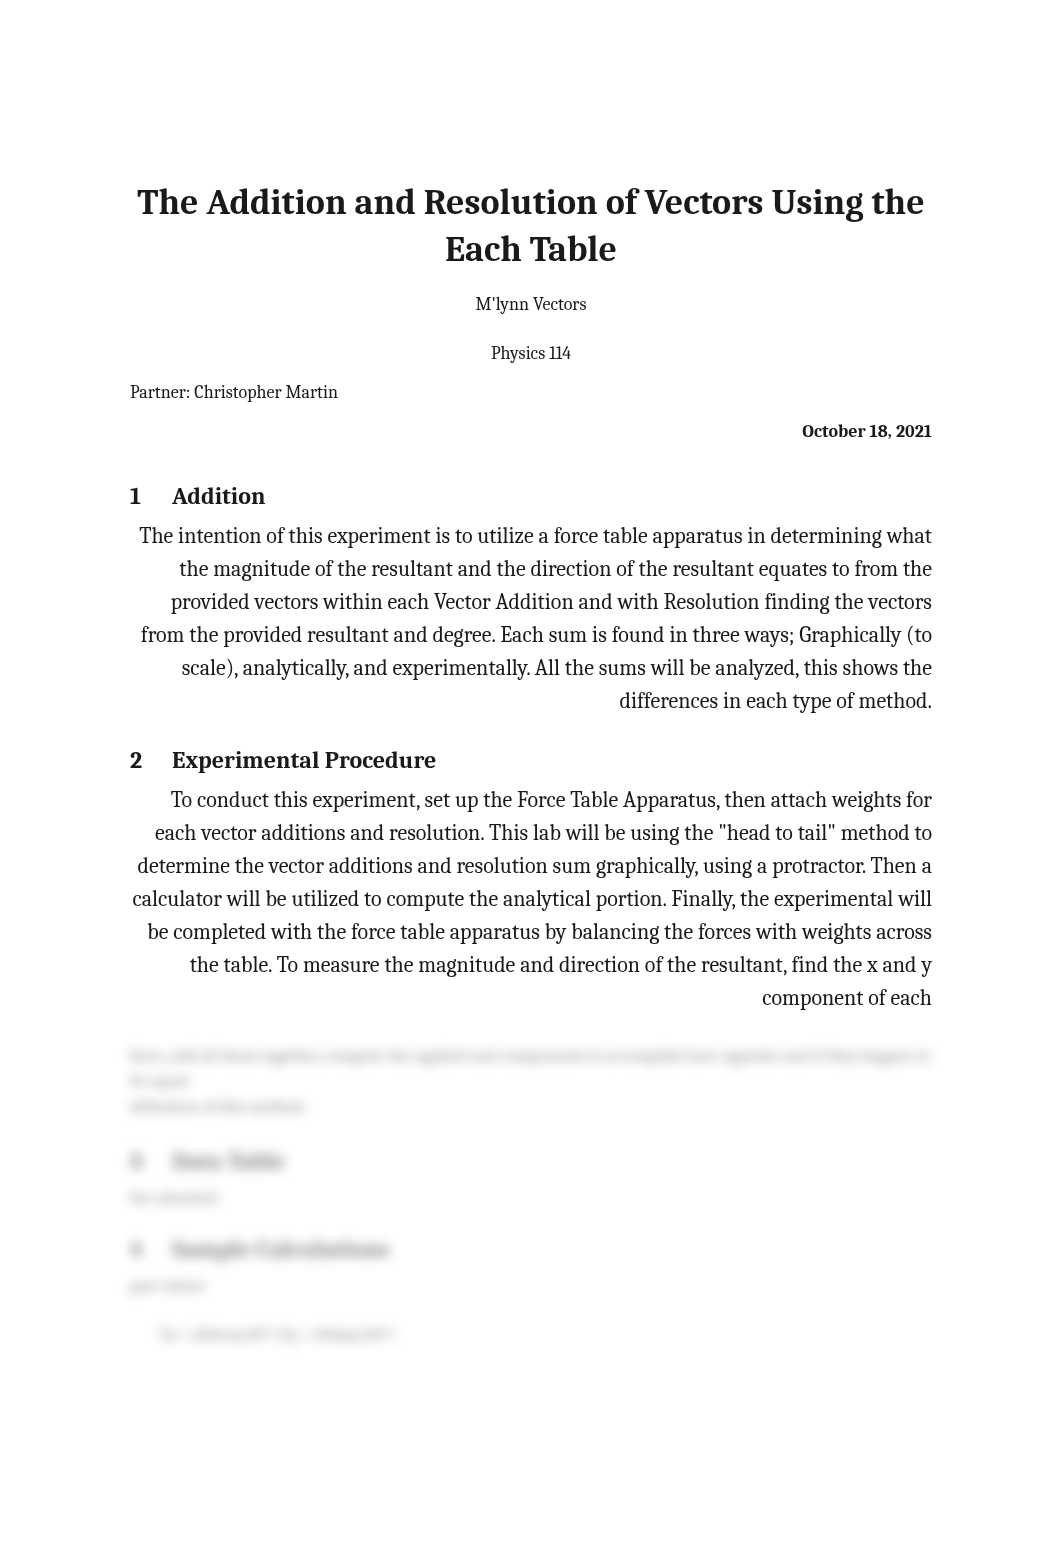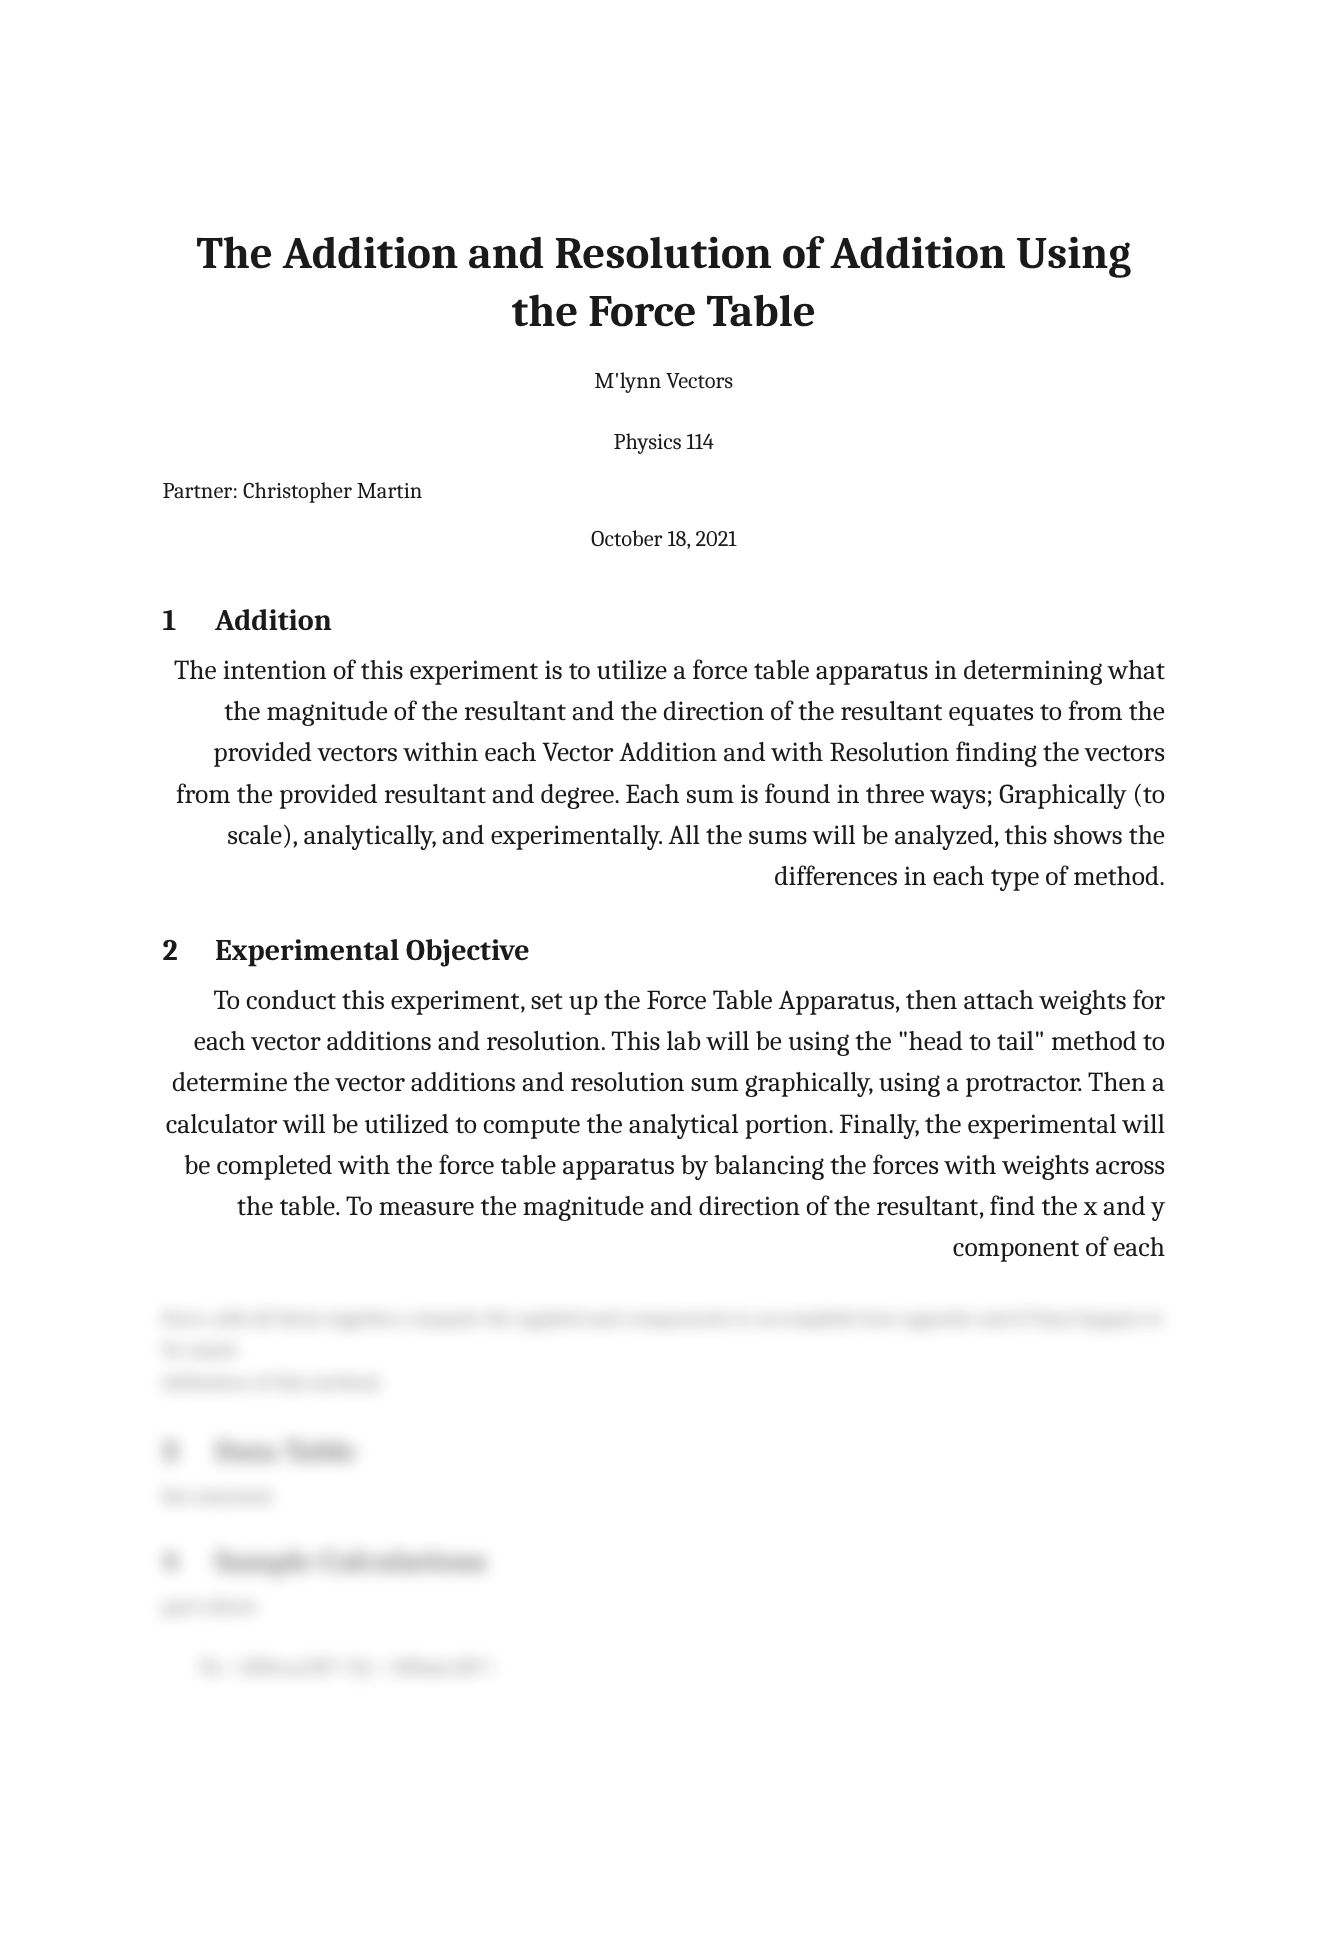--- a/index.html
+++ b/index.html
@@ -33,22 +33,23 @@
       text-align: center;
       margin-bottom: 18px;
     }
     .partner {
       font-size: 18px;
       text-align: left;
       margin-bottom: 18px;
     }
     .date {
       font-size: 18px;
-      text-align: center;
+      text-align: right;
       margin-bottom: 40px;
+      font-weight: bold;
     }
     .section-heading {
       font-size: 24px;
       font-weight: bold;
       margin-bottom: 10px;
       display: flex;
       gap: 24px;
     }
     .section-num {
       min-width: 18px;
@@ -84,39 +85,39 @@
     }
     .blurred-formula {
       font-size: 17px;
       line-height: 1.5;
       padding-left: 30px;
     }
   </style>
 </head>
 <body>
 
-<h1 class="title">The Addition and Resolution of Addition Using the Force Table</h1>
+<h1 class="title">The Addition and Resolution of Vectors Using the Each Table</h1>
 
 <p class="author">M'lynn Vectors</p>
 
 <p class="course">Physics 114</p>
 
 <p class="partner">Partner: Christopher Martin</p>
 
 <p class="date">October 18, 2021</p>
 
 <h2 class="section-heading">
   <span class="section-num">1</span>
   <span>Addition</span>
 </h2>
 <p class="section-body">The intention of this experiment is to utilize a force table apparatus in determining what the magnitude of the resultant and the direction of the resultant equates to from the provided vectors within each Vector Addition and with Resolution finding the vectors from the provided resultant and degree. Each sum is found in three ways; Graphically (to scale), analytically, and experimentally.  All the sums will be analyzed, this shows the differences in each type of method.</p>
 
 <h2 class="section-heading">
   <span class="section-num">2</span>
-  <span>Experimental Objective</span>
+  <span>Experimental Procedure</span>
 </h2>
 <p class="section-body">To conduct this experiment, set up the Force Table Apparatus, then attach weights for each vector additions and resolution. This lab will be using the "head to tail" method to determine the vector additions and resolution sum graphically, using a protractor. Then a calculator will be utilized to compute the analytical portion. Finally, the experimental will be completed with the force table apparatus by balancing the forces with weights across the table. To measure the magnitude and direction of the resultant, find the x and y component of each</p>
 
 <div class="blurred-section">
   <p class="blurred-line">
     <span>force, add all them together, compute the applied  and  components to accomplish how opposite and if they happen to be equal.</span><br>
     <span>definition of this method.</span>
   </p>
 
   <h2 class="blurred-heading">

